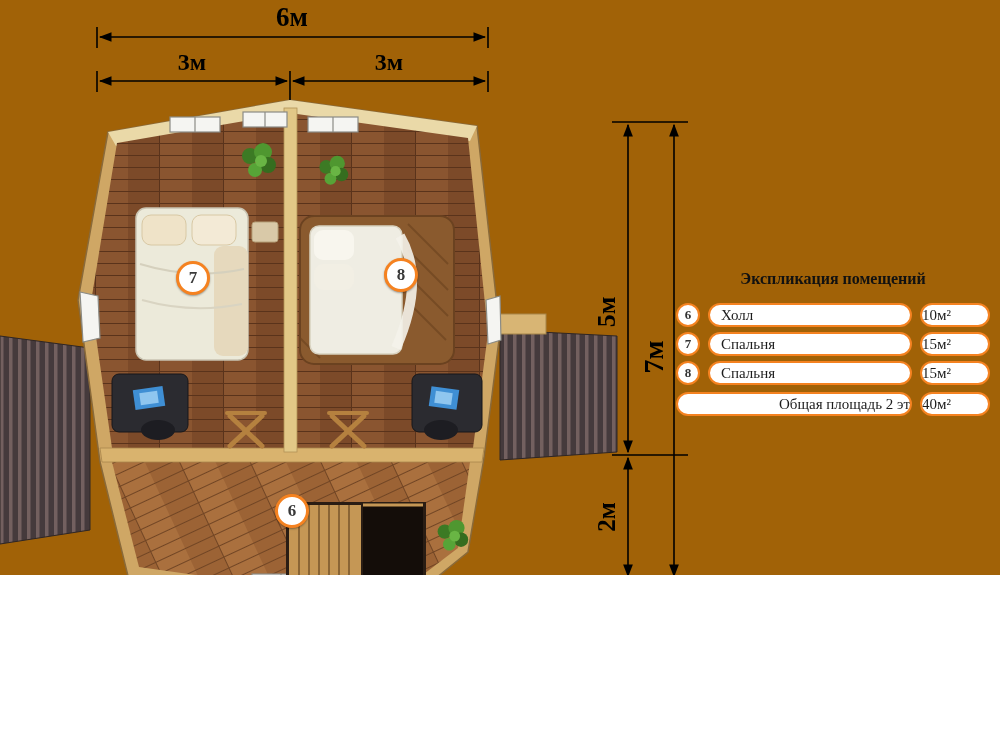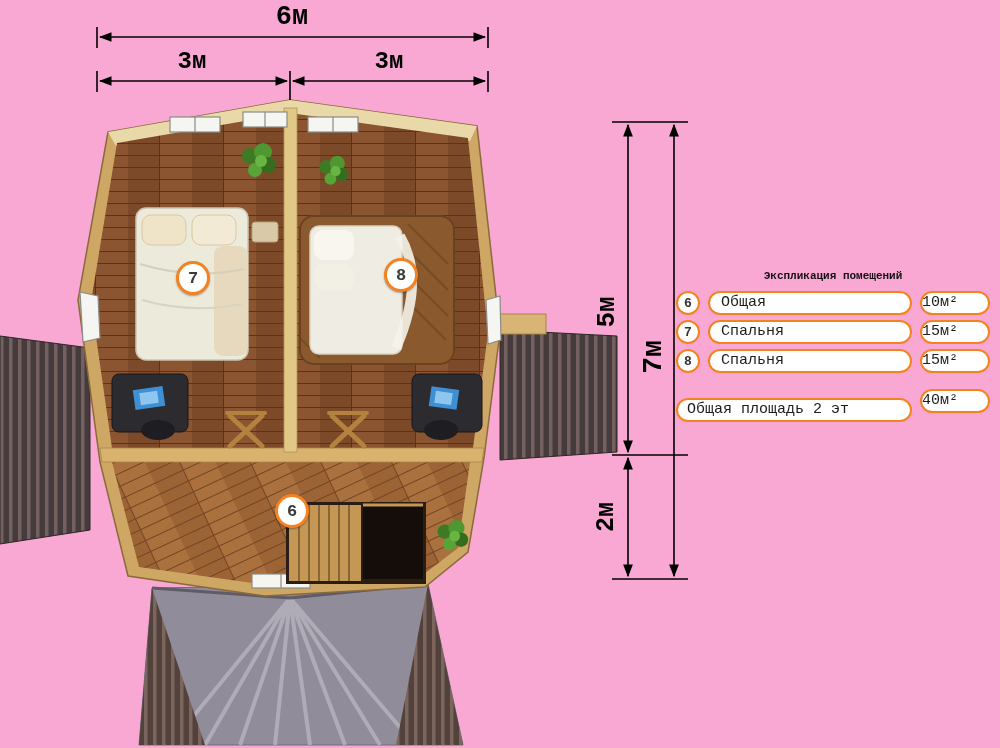--- a/index.html
+++ b/index.html
@@ -1,44 +1,44 @@
 <!DOCTYPE html>
 <html><head>
 <meta charset="utf-8">
 <style>
   html,body{margin:0;padding:0;background:#fff;}
-  .stage{position:relative;width:1000px;height:748px;background:#f9a8d4;overflow:hidden;
-         font-family:Liberation Mono, monospace;color:#000;}
+  .stage{position:relative;width:1000px;height:575px;background:#a16207;overflow:hidden;
+         font-family:Liberation Serif, serif;color:#000;}
   .stage svg{position:absolute;left:0;top:0;}
   .dim-label{position:absolute;font-weight:bold;color:#000;text-align:center;}
   .vlabel{transform:rotate(-90deg);transform-origin:center center;}
   #dim-6m{left:252px;top:2px;width:80px;height:30px;font-size:27px;line-height:30px;}
   #dim-3m-left{left:157px;top:48px;width:70px;height:28px;font-size:24px;line-height:28px;}
   #dim-3m-right{left:354px;top:48px;width:70px;height:28px;font-size:24px;line-height:28px;}
   #dim-5m{left:575px;top:296px;width:64px;height:32px;font-size:26px;line-height:32px;}
   #dim-7m{left:622px;top:340px;width:64px;height:34px;font-size:28px;line-height:34px;}
   #dim-2m{left:575px;top:501px;width:64px;height:32px;font-size:25px;line-height:32px;}
 
   .plan-badge{position:absolute;width:28px;height:28px;border-radius:50%;
       background:#fff;border:3px solid #f58220;display:flex;align-items:center;justify-content:center;
       font-size:17px;font-weight:bold;color:#3a3a3a;box-shadow:0 1px 2px rgba(0,0,0,.35);}
   #badge-room7{left:176px;top:261px;}
   #badge-room8{left:384px;top:258px;}
   #badge-room6{left:275px;top:494px;}
 
   .legend{position:absolute;left:676px;top:270px;width:314px;}
-  .legend-title{font-weight:bold;font-size:11px;text-align:center;margin-bottom:9px;color:#111;}
+  .legend-title{font-weight:bold;font-size:16px;text-align:center;margin-bottom:15px;color:#111;}
   .legend-row{display:flex;align-items:center;gap:8px;margin-bottom:5px;}
   .legend-row.total{margin-top:7px;}
   .legend-badge{width:20px;height:20px;border:2.5px solid #f58220;border-radius:50%;background:#fff;
       display:flex;align-items:center;justify-content:center;font-size:13px;font-weight:bold;color:#333;flex:0 0 auto;}
   .legend-pill{border:2px solid #f58220;border-radius:13px;height:20px;line-height:20px;
       font-size:15px;background:#fff;color:#1c1c1c;white-space:nowrap;overflow:hidden;}
   .legend-pill.name{flex:1;padding-left:11px;text-align:left;}
-  .legend-pill.total-name{flex:1;padding-left:9px;text-align:left;margin-top:18px;}
+  .legend-pill.total-name{flex:1;padding-left:9px;text-align:right;}
   .legend-pill.area{width:66px;text-align:left;flex:0 0 auto;}
 </style>
 </head>
 <body>
 
 <div class="stage">
 
   <svg width="1000" height="748" viewBox="0 0 1000 748">
     <defs>
       <pattern id="sideRoof" width="9" height="9" patternUnits="userSpaceOnUse">
@@ -214,21 +214,21 @@
 
   <div class="plan-badge" id="badge-room7">7</div>
   <div class="plan-badge" id="badge-room8">8</div>
   <div class="plan-badge" id="badge-room6">6</div>
 
   <div class="legend">
     <div class="legend-title">Экспликация помещений</div>
 
     <div class="legend-row">
       <div class="legend-badge">6</div>
-      <div class="legend-pill name">Общая</div>
+      <div class="legend-pill name">Холл</div>
       <div class="legend-pill area">10м²</div>
     </div>
 
     <div class="legend-row">
       <div class="legend-badge">7</div>
       <div class="legend-pill name">Спальня</div>
       <div class="legend-pill area">15м²</div>
     </div>
 
     <div class="legend-row">

